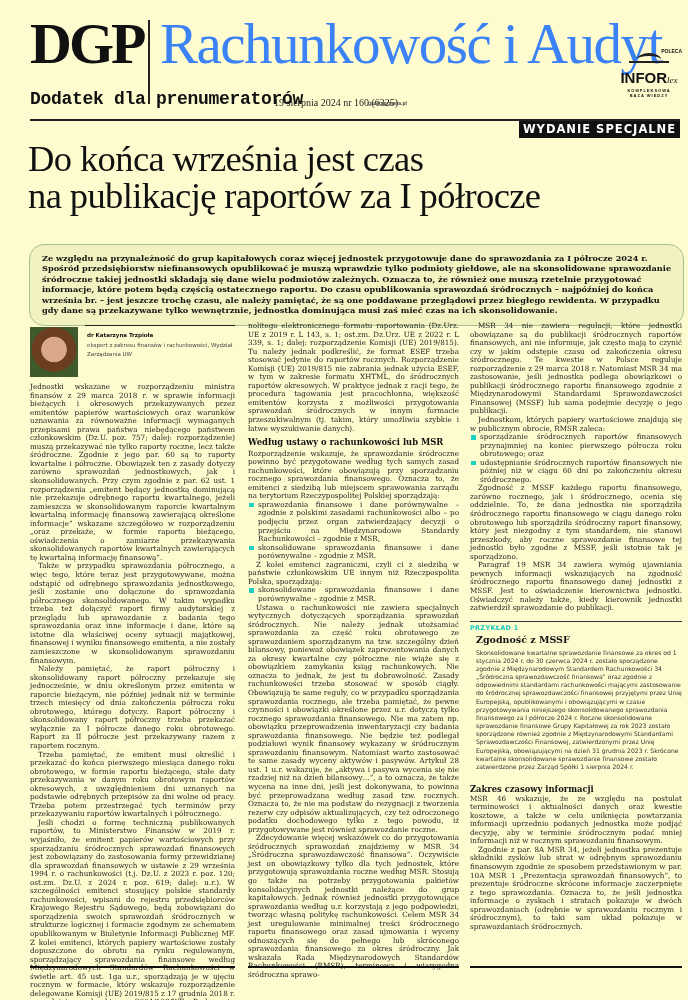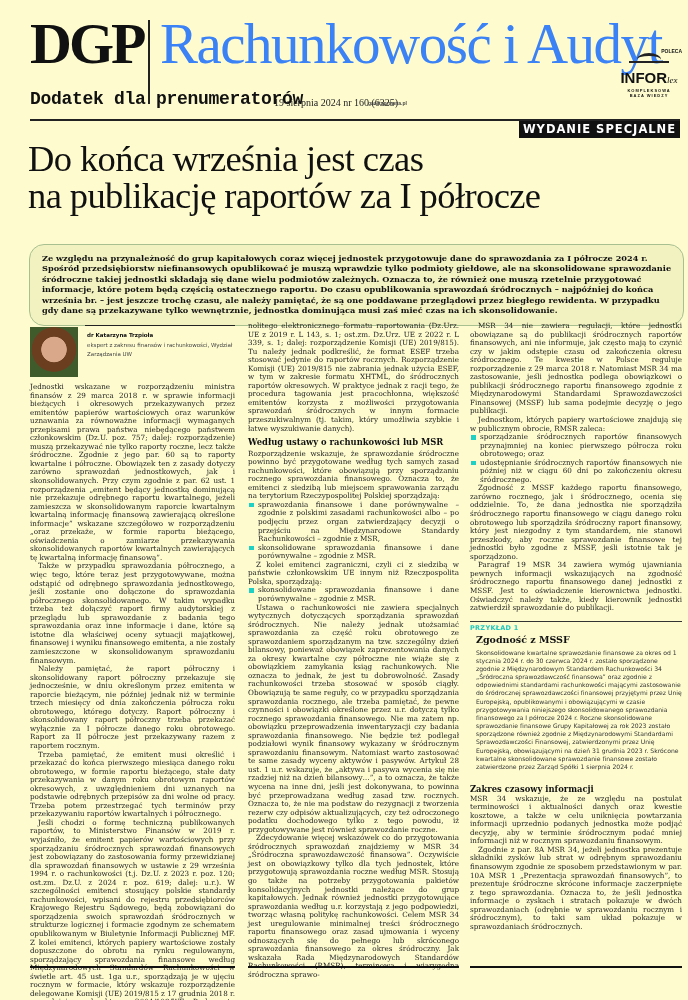--- a/index.html
+++ b/index.html
@@ -125,19 +125,19 @@
   </ul>
   <p>Zgodność z MSSF każdego raportu finansowego, zarówno rocznego, jak i śródrocznego, ocenia się oddzielnie. To, że dana jednostka nie sporządziła śródrocznego raportu finansowego w ciągu danego roku obrotowego lub sporządziła śródroczny raport finansowy, który jest niezgodny z tym standardem, nie stanowi przeszkody, aby roczne sprawozdanie finansowe tej jednostki było zgodne z MSSF, jeśli istotnie tak je sporządzono.</p>
   <p>Paragraf 19 MSR 34 zawiera wymóg ujawniania pewnych informacji wskazujących na zgodność śródrocznego raportu finansowego danej jednostki z MSSF. Jest to oświadczenie kierownictwa jednostki. Oświadczyć należy także, kiedy kierownik jednostki zatwierdził sprawozdanie do publikacji.</p>
   <div class="example">
     <div class="ex-label">PRZYKŁAD 1</div>
     <div class="ex-title">Zgodność z MSSF</div>
     <div class="ex-body">Skonsolidowane kwartalne sprawozdanie finansowe za okres od 1 stycznia 2024 r. do 30 czerwca 2024 r. zostało sporządzone zgodnie z Międzynarodowym Standardem Rachunkowości 34 „Śródroczna sprawozdawczość finansowa” oraz zgodnie z odpowiednimi standardami rachunkowości mającymi zastosowanie do śródrocznej sprawozdawczości finansowej przyjętymi przez Unię Europejską, opublikowanymi i obowiązującymi w czasie przygotowywania niniejszego skonsolidowanego sprawozdania finansowego za I półrocze 2024 r. Roczne skonsolidowane sprawozdanie finansowe Grupy Kapitałowej za rok 2023 zostało sporządzone również zgodnie z Międzynarodowymi Standardami Sprawozdawczości Finansowej, zatwierdzonymi przez Unię Europejską, obowiązującymi na dzień 31 grudnia 2023 r. Skrócone kwartalne skonsolidowane sprawozdanie finansowe zostało zatwierdzone przez Zarząd Spółki 1 sierpnia 2024 r.</div>
   </div>
   <div class="ex-spacer"></div>
   <h3 style="margin-top:0;margin-bottom:1px;">Zakres czasowy informacji</h3>
-  <p class="noind">MSR 34 wskazuje, że ze względu na postulat terminowości i aktualności danych oraz kwestie kosztowe, a także w celu uniknięcia powtarzania informacji uprzednio podanych jednostka może podjąć decyzję, aby w terminie śródrocznym podać mniej informacji niż w rocznym sprawozdaniu finansowym.</p>
+  <p class="noind">MSR 46 wskazuje, że ze względu na postulat terminowości i aktualności danych oraz kwestie kosztowe, a także w celu uniknięcia powtarzania informacji uprzednio podanych jednostka może podjąć decyzję, aby w terminie śródrocznym podać mniej informacji niż w rocznym sprawozdaniu finansowym.</p>
   <p>Zgodnie z par. 8A MSR 34, jeżeli jednostka prezentuje składniki zysków lub strat w odrębnym sprawozdaniu finansowym zgodnie ze sposobem przedstawionym w par. 10A MSR 1 „Prezentacja sprawozdań finansowych”, to prezentuje śródroczne skrócone informacje zaczerpnięte z tego sprawozdania. Oznacza to, że jeśli jednostka informacje o zyskach i stratach pokazuje w dwóch sprawozdaniach (odrębnie w sprawozdaniu rocznym i śródrocznym), to taki sam układ pokazuje w sprawozdaniach śródrocznych.</p>
 </section>
 
 <div class="bottom-rule" style="left:30px;width:205px;"></div>
 <div class="bottom-rule" style="left:248px;width:211px;"></div>
 <div class="bottom-rule" style="left:470px;width:212px;"></div>
 
 </body></html>

